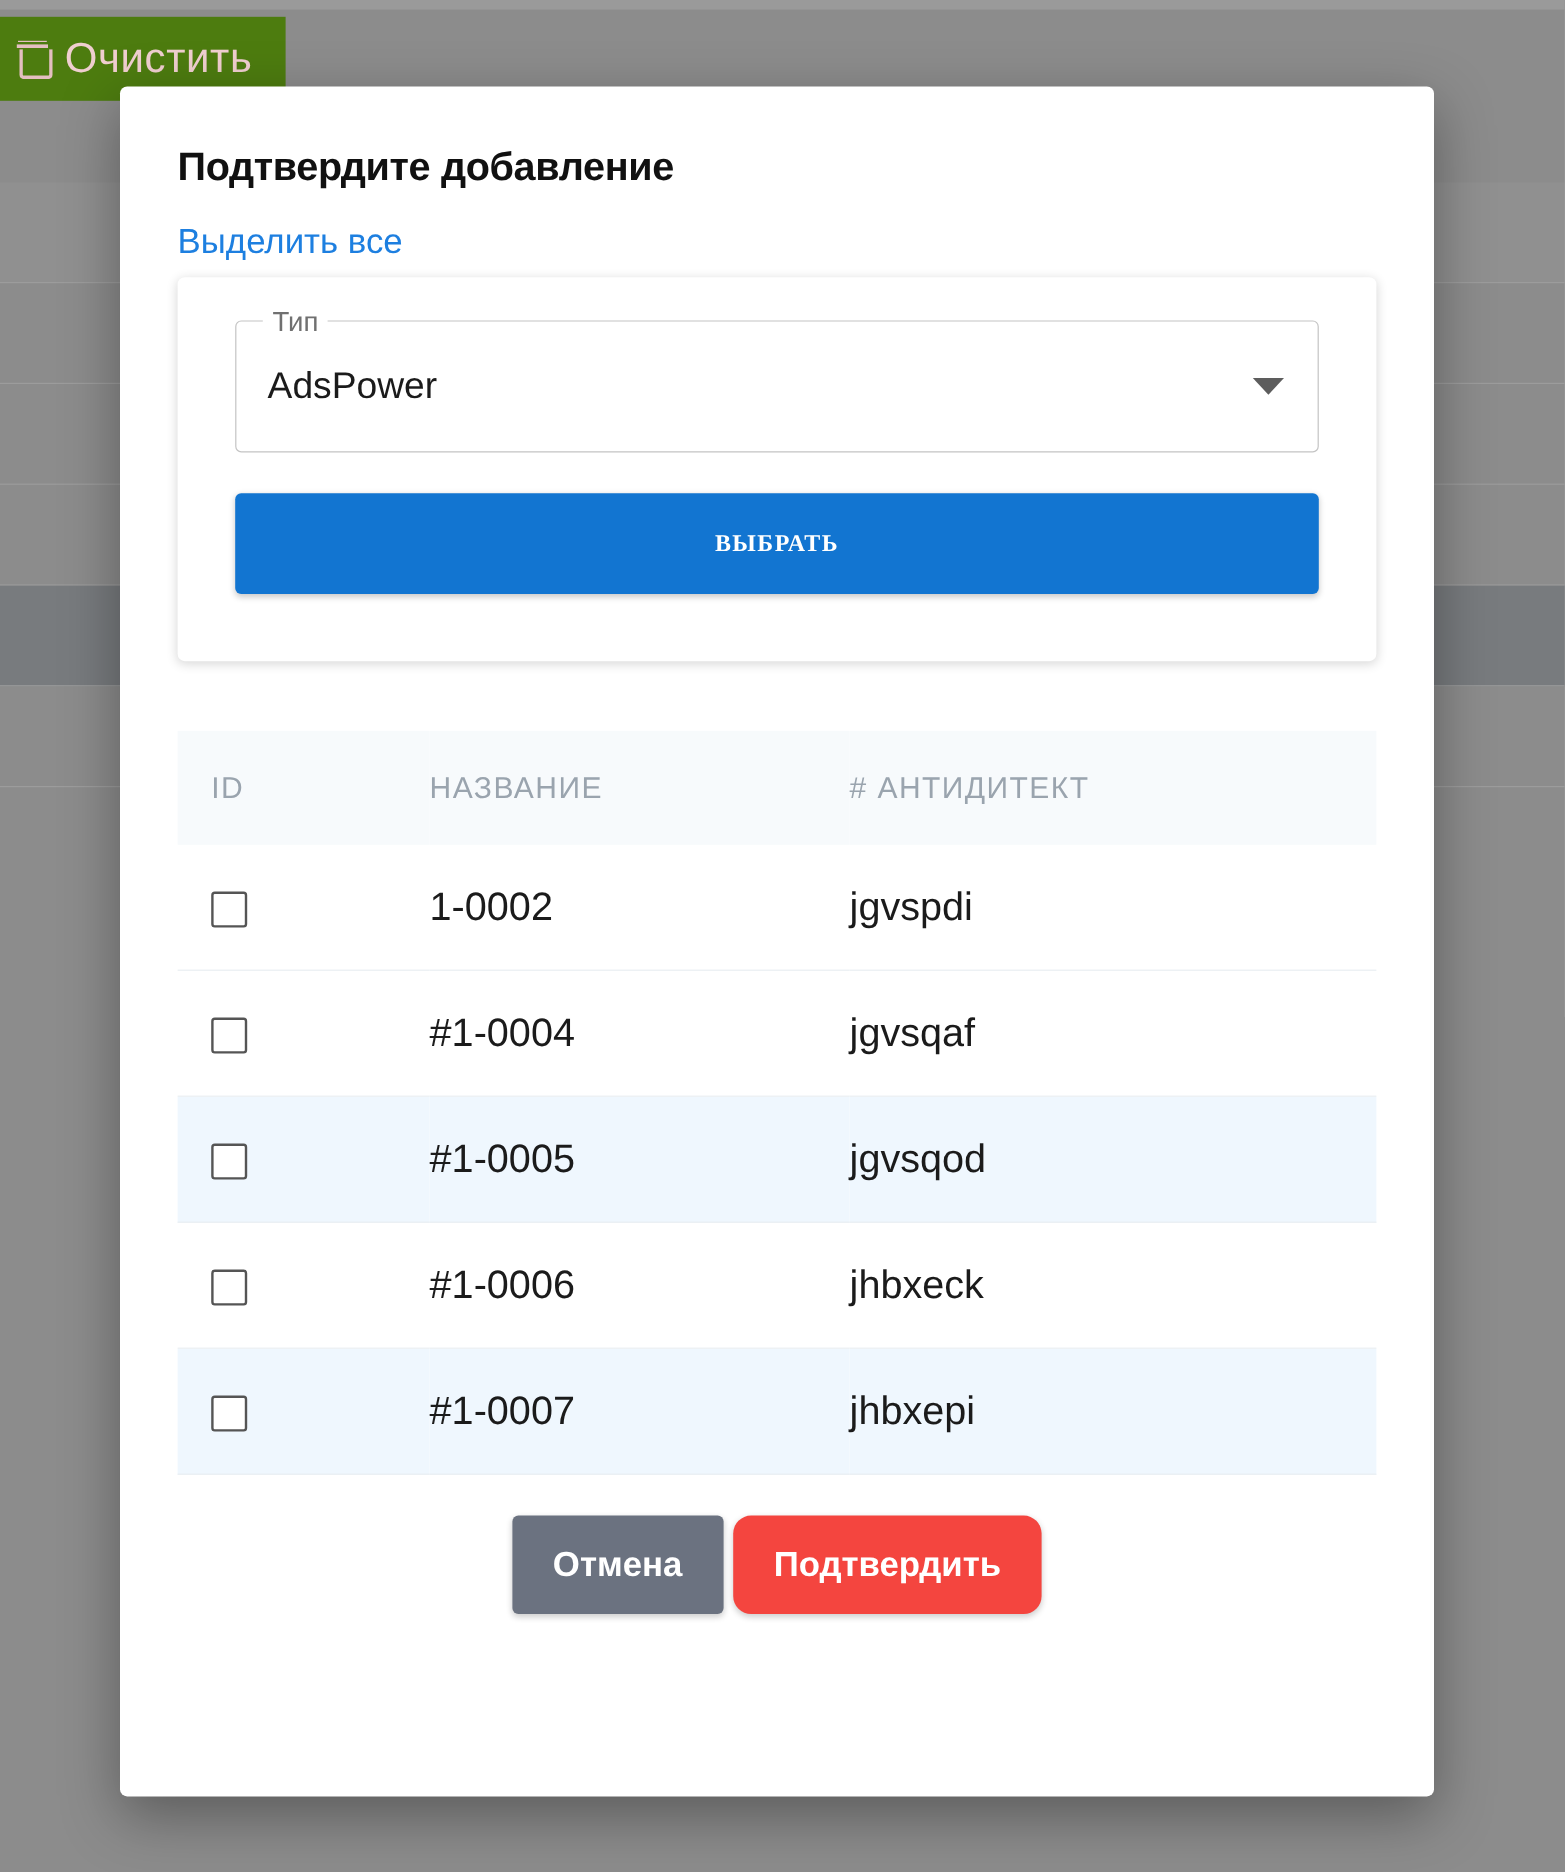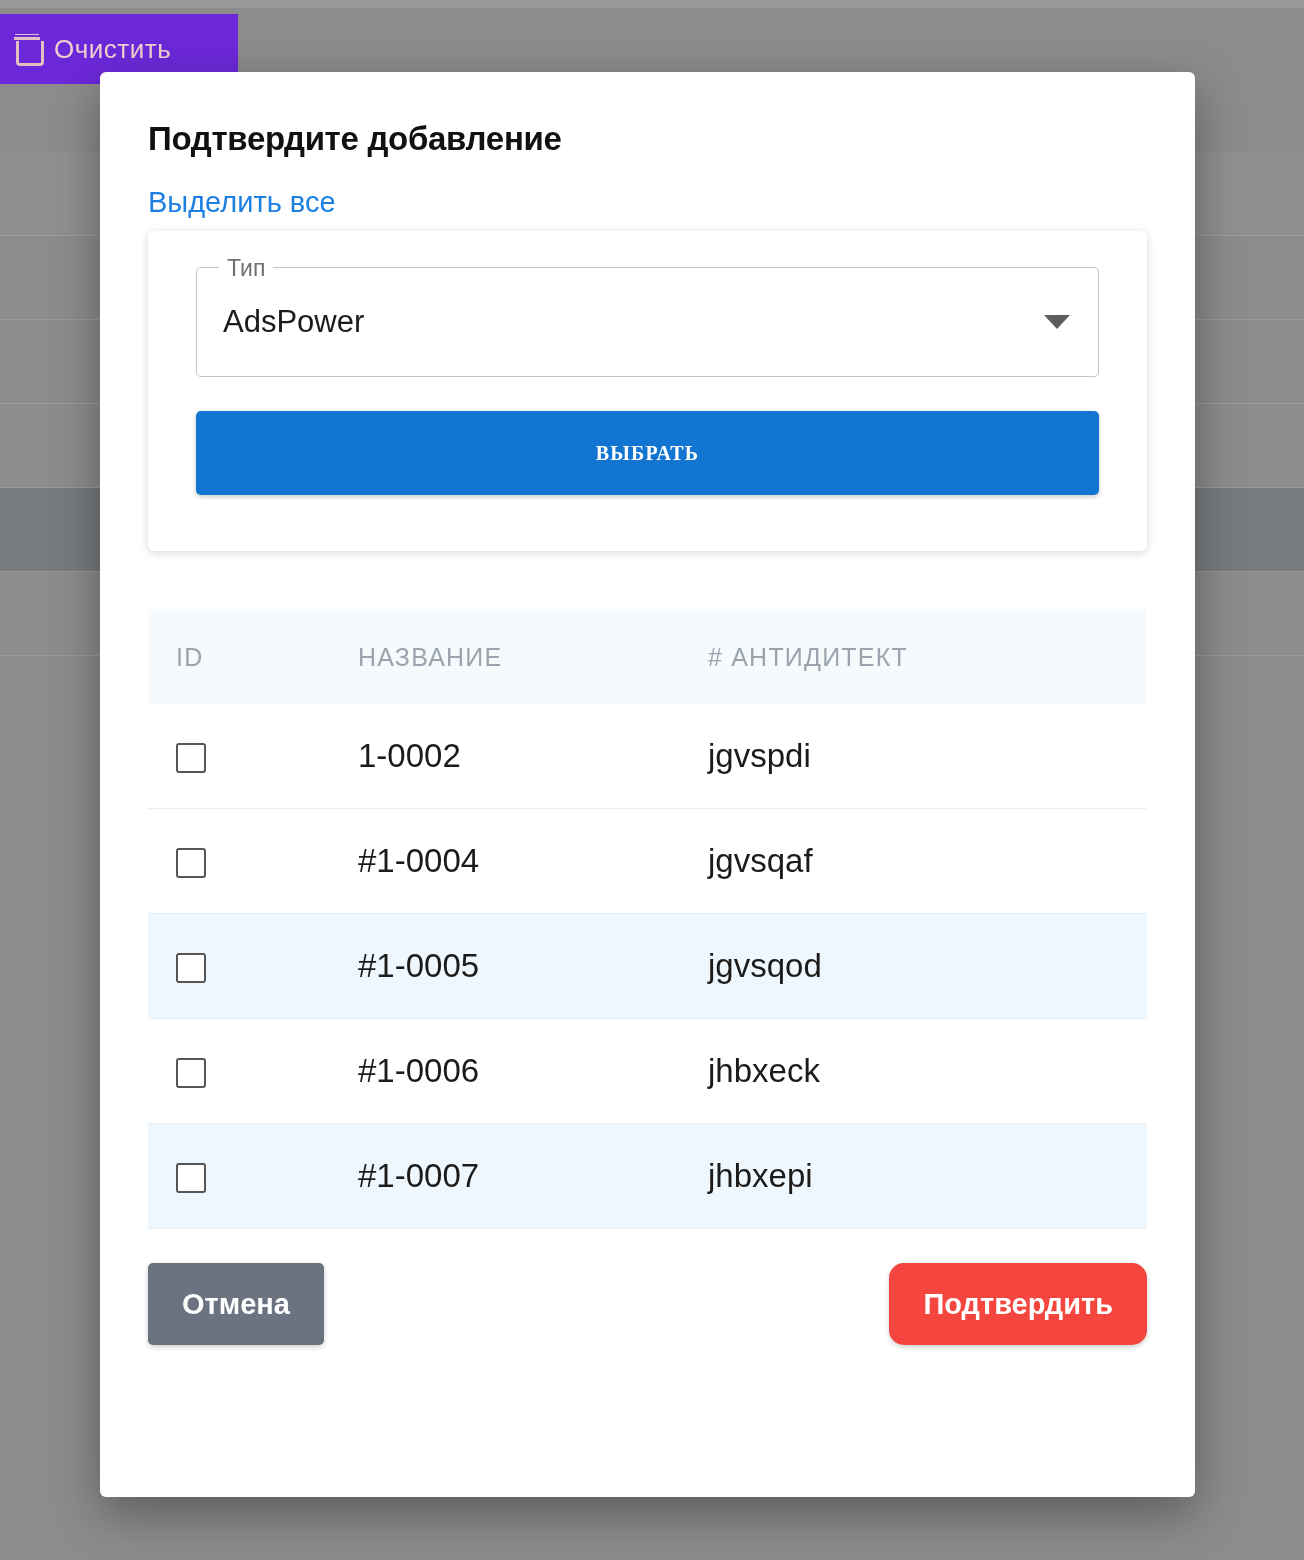--- a/index.html
+++ b/index.html
@@ -27,27 +27,27 @@
     top: 0; left: 0; right: 0;
     height: 8px;
     background: #9a9a9a;
   }
   .bg-clear-btn {
     position: absolute;
     top: 14px;
     left: 0;
     width: 238px;
     height: 70px;
-    background: #6d28d9;
+    background: #4d7c0f;
     color: #f0cfd0;
     display: flex;
     align-items: center;
     gap: 14px;
     padding-left: 14px;
-    font-size: 26px;
+    font-size: 35px;
     letter-spacing: .5px;
   }
   .bg-clear-btn .trash {
     width: 26px; height: 28px;
     position: relative;
     flex: none;
   }
   .bg-clear-btn .trash::before {
     content: "";
     position: absolute;
@@ -200,21 +200,21 @@
     background: #fff;
     display: inline-block;
     cursor: pointer;
     vertical-align: middle;
   }
 
   
   .modal-footer {
     margin-top: 34px;
     display: flex;
-    justify-content: space-between;
+    justify-content: center;
     gap: 8px;
   }
   .btn {
     border: none;
     border-radius: 5px;
     font-size: 29px;
     font-weight: bold;
     color: #fff;
     cursor: pointer;
     padding: 0 34px;

